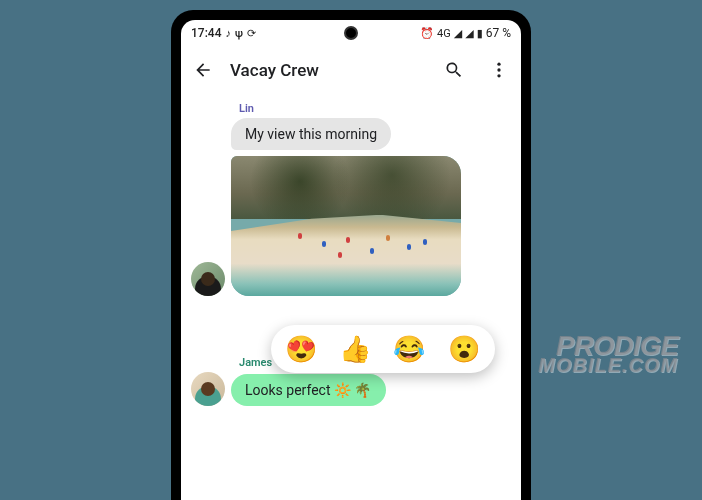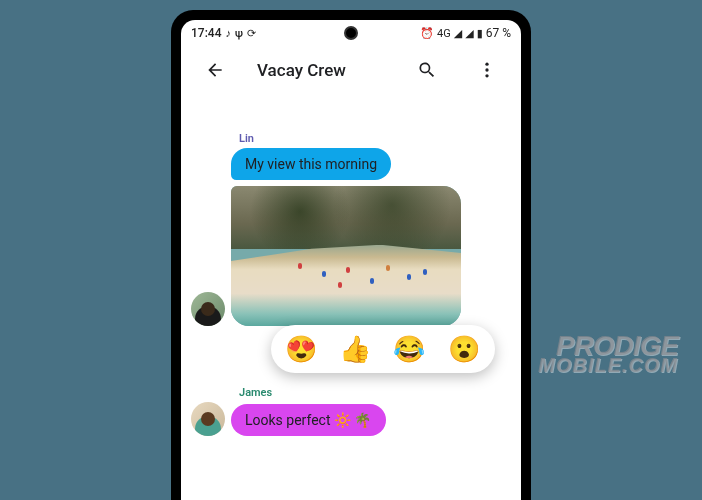--- a/index.html
+++ b/index.html
@@ -52,22 +52,22 @@
     font-size: 12px;
     color: #222;
   }
   .sb-left { display:flex; align-items:center; gap:4px; font-weight:500; }
   .sb-right { display:flex; align-items:center; gap:3px; }
   .sb-ico { font-size:11px; }
   .appbar {
     height: 48px;
     display: flex;
     align-items: center;
-    padding: 0 16px;
-    gap: 24px;
+    padding: 0 4px;
+    gap: 9px;
   }
   .appbar .title {
     flex: 1;
     font-size: 17px;
     font-weight: 500;
     color: #202124;
   }
   .icon-btn {
     width: 36px;
     height: 36px;
@@ -79,21 +79,21 @@
   }
   .convo {
     padding: 8px 10px;
   }
   .sender {
     font-size: 11px;
     font-weight: 600;
     margin-left: 48px;
     margin-bottom: 3px;
   }
-  .sender.lin { color: #5e5aaf; margin-top: 30px; }
+  .sender.lin { color: #5e5aaf; }
   .sender.james { color: #2a8a6f; }
   .msgrow {
     display: flex;
     align-items: flex-end;
     gap: 6px;
     margin-bottom: 6px;
   }
   .avatar {
     width: 34px;
     height: 34px;
@@ -103,21 +103,21 @@
     display:flex;
     align-items:center;
     justify-content:center;
     overflow:hidden;
   }
   .avatar.lin { background: linear-gradient(135deg,#9fb897,#6b8a6a); }
   .avatar.lin::after{content:"";display:block;width:14px;height:14px;border-radius:50%;background:#3a2a1a;box-shadow:0 10px 0 6px #1a1a1a;}
   .avatar.james { background: linear-gradient(135deg,#e8d9c0,#c9b89a); }
   .avatar.james::after{content:"";display:block;width:14px;height:14px;border-radius:50%;background:#5a3a20;box-shadow:0 10px 0 6px #4aa090;}
   .bubble {
-    background: #0ea5e9;
+    background: #e5e5e5;
     border-radius: 18px;
     padding: 8px 14px;
     font-size: 14px;
     color: #202124;
     max-width: 230px;
   }
   .bubble.first { border-radius: 18px 18px 18px 6px; }
   .bubble.image {
     padding: 0;
     width: 230px;
@@ -238,21 +238,21 @@
         <span>👍</span>
         <span>😂</span>
         <span>😮</span>
       </div>
 
       <div style="height:54px"></div>
 
       <div class="sender james">James</div>
       <div class="msgrow">
         <div class="avatar james"></div>
-        <div class="bubble" style="background:#d946ef;">Looks perfect 🔆 🌴</div>
+        <div class="bubble" style="background:#86efac;">Looks perfect 🔆 🌴</div>
       </div>
 
     </div>
   </div>
 </div>
 
 <div class="watermark">
   <div>PRODIGE</div>
   <div class="sub">MOBILE.COM</div>
 </div>

